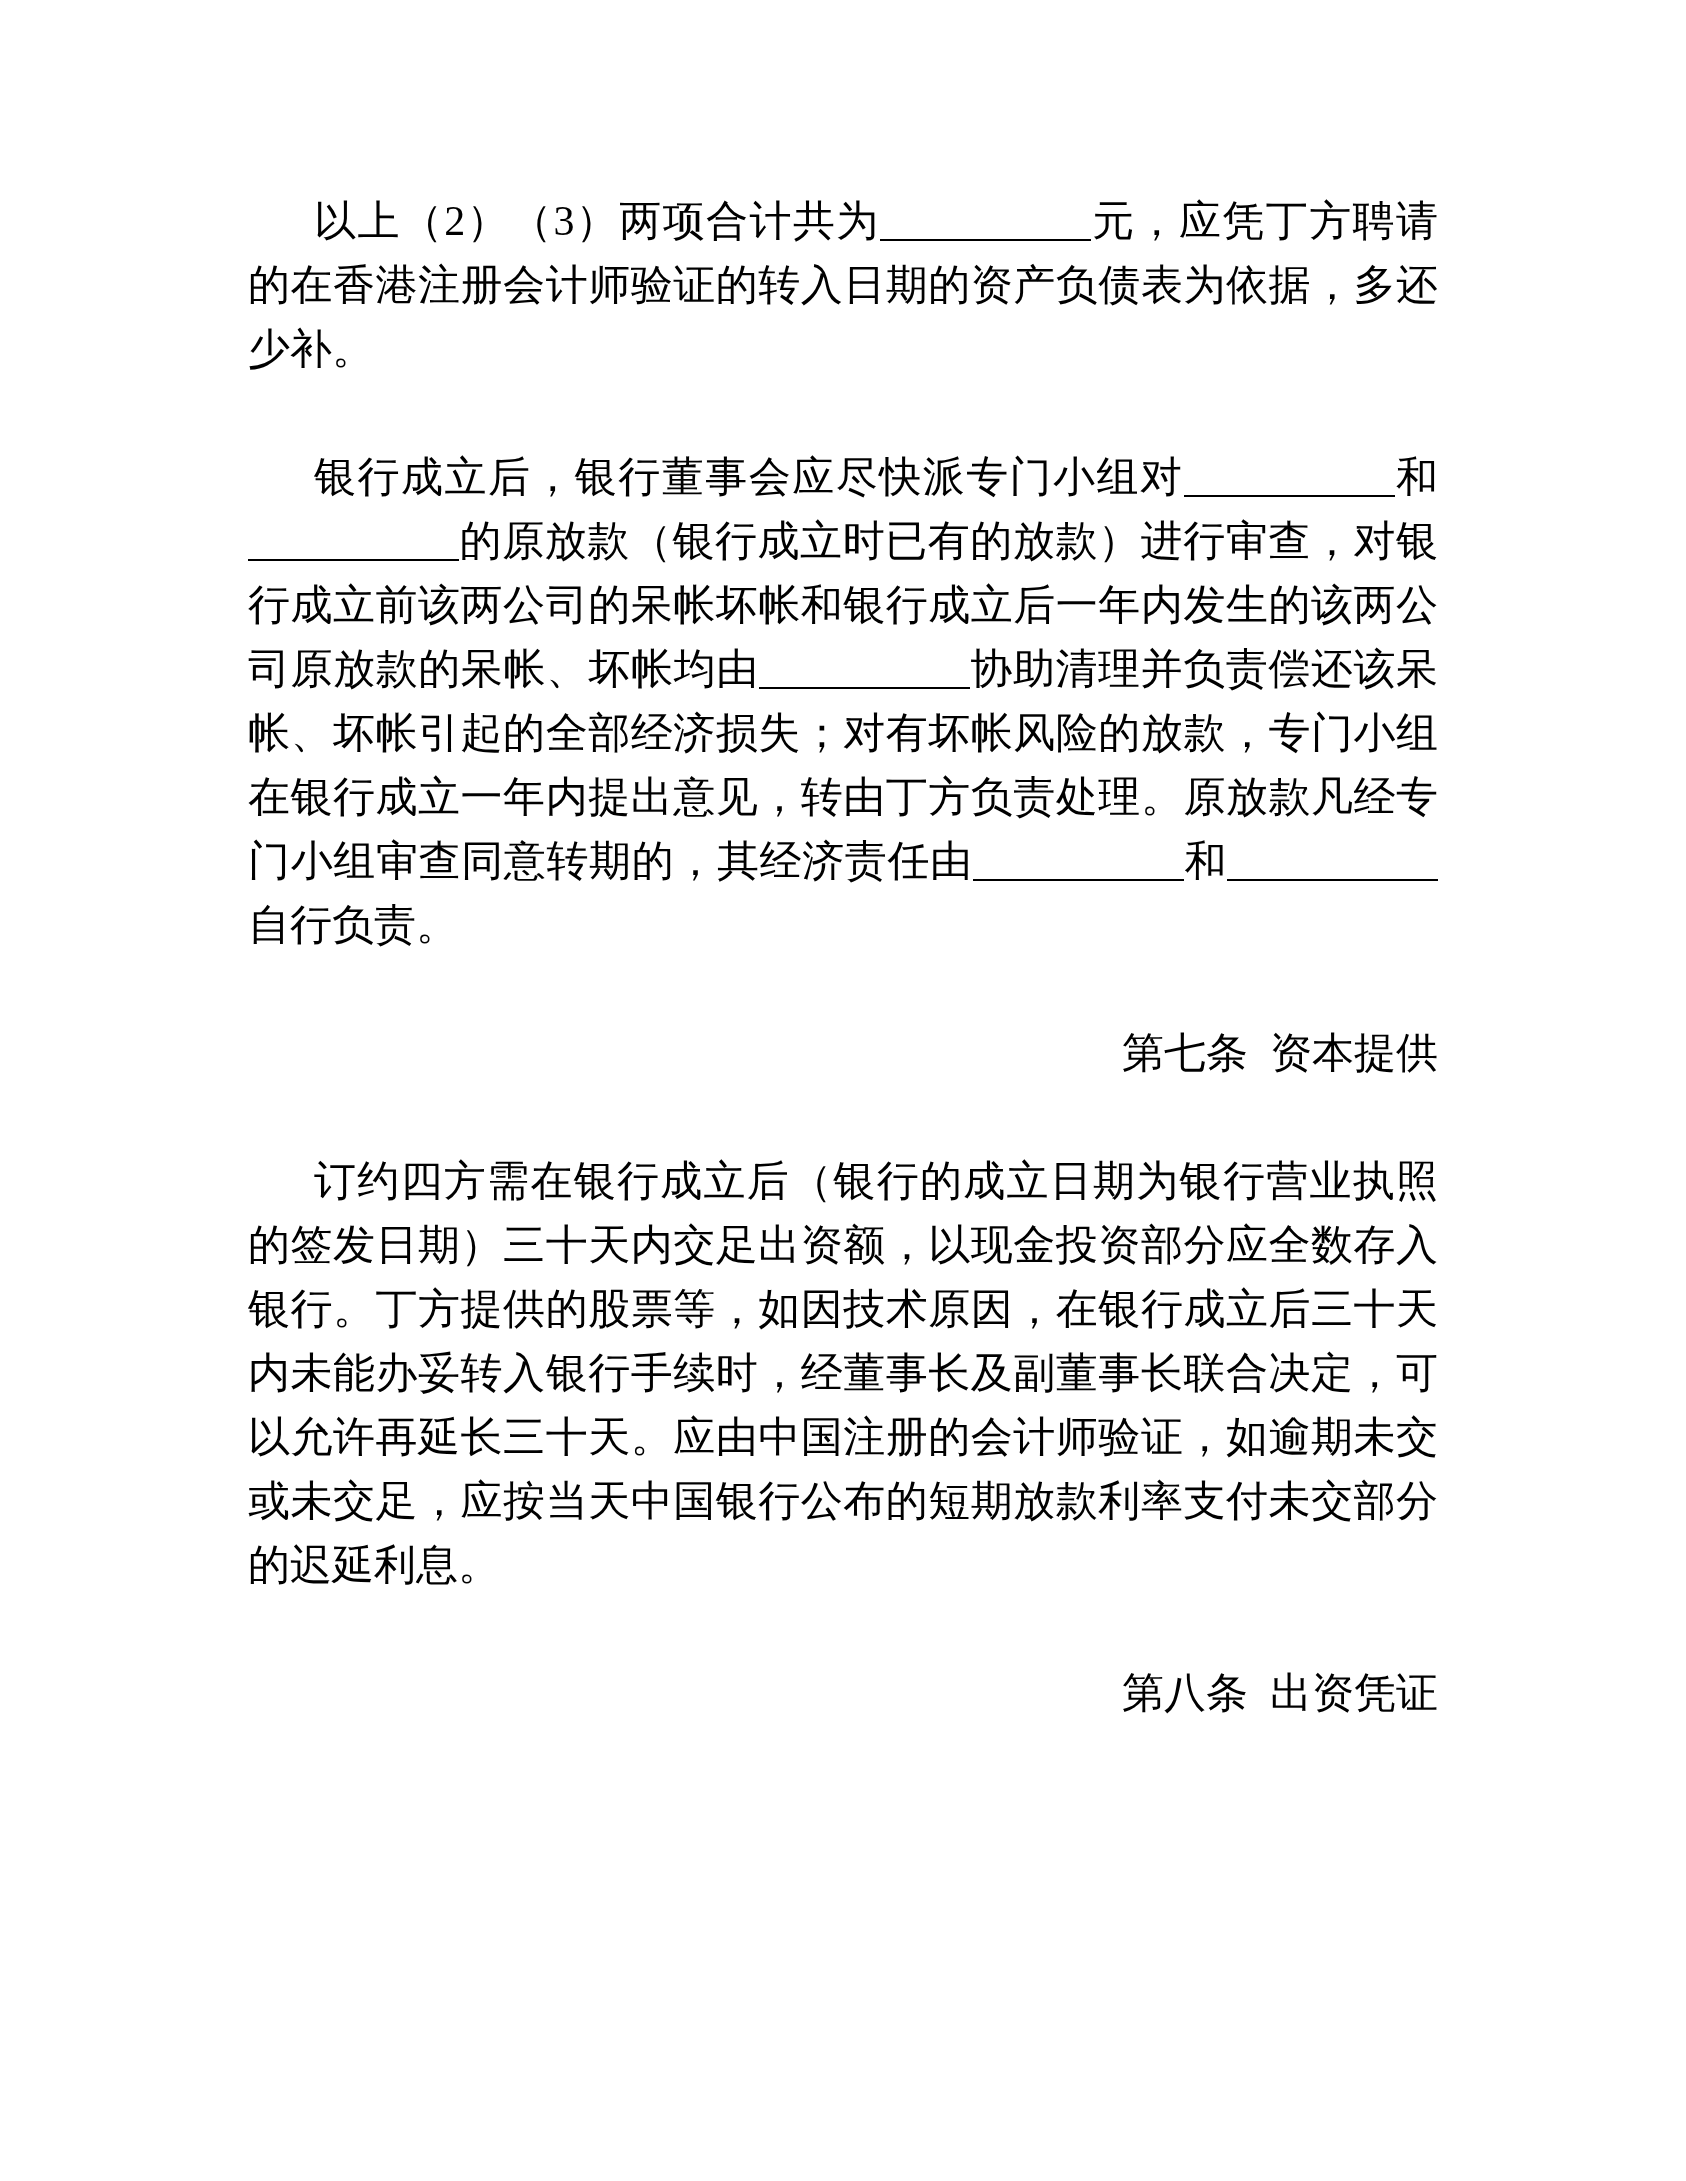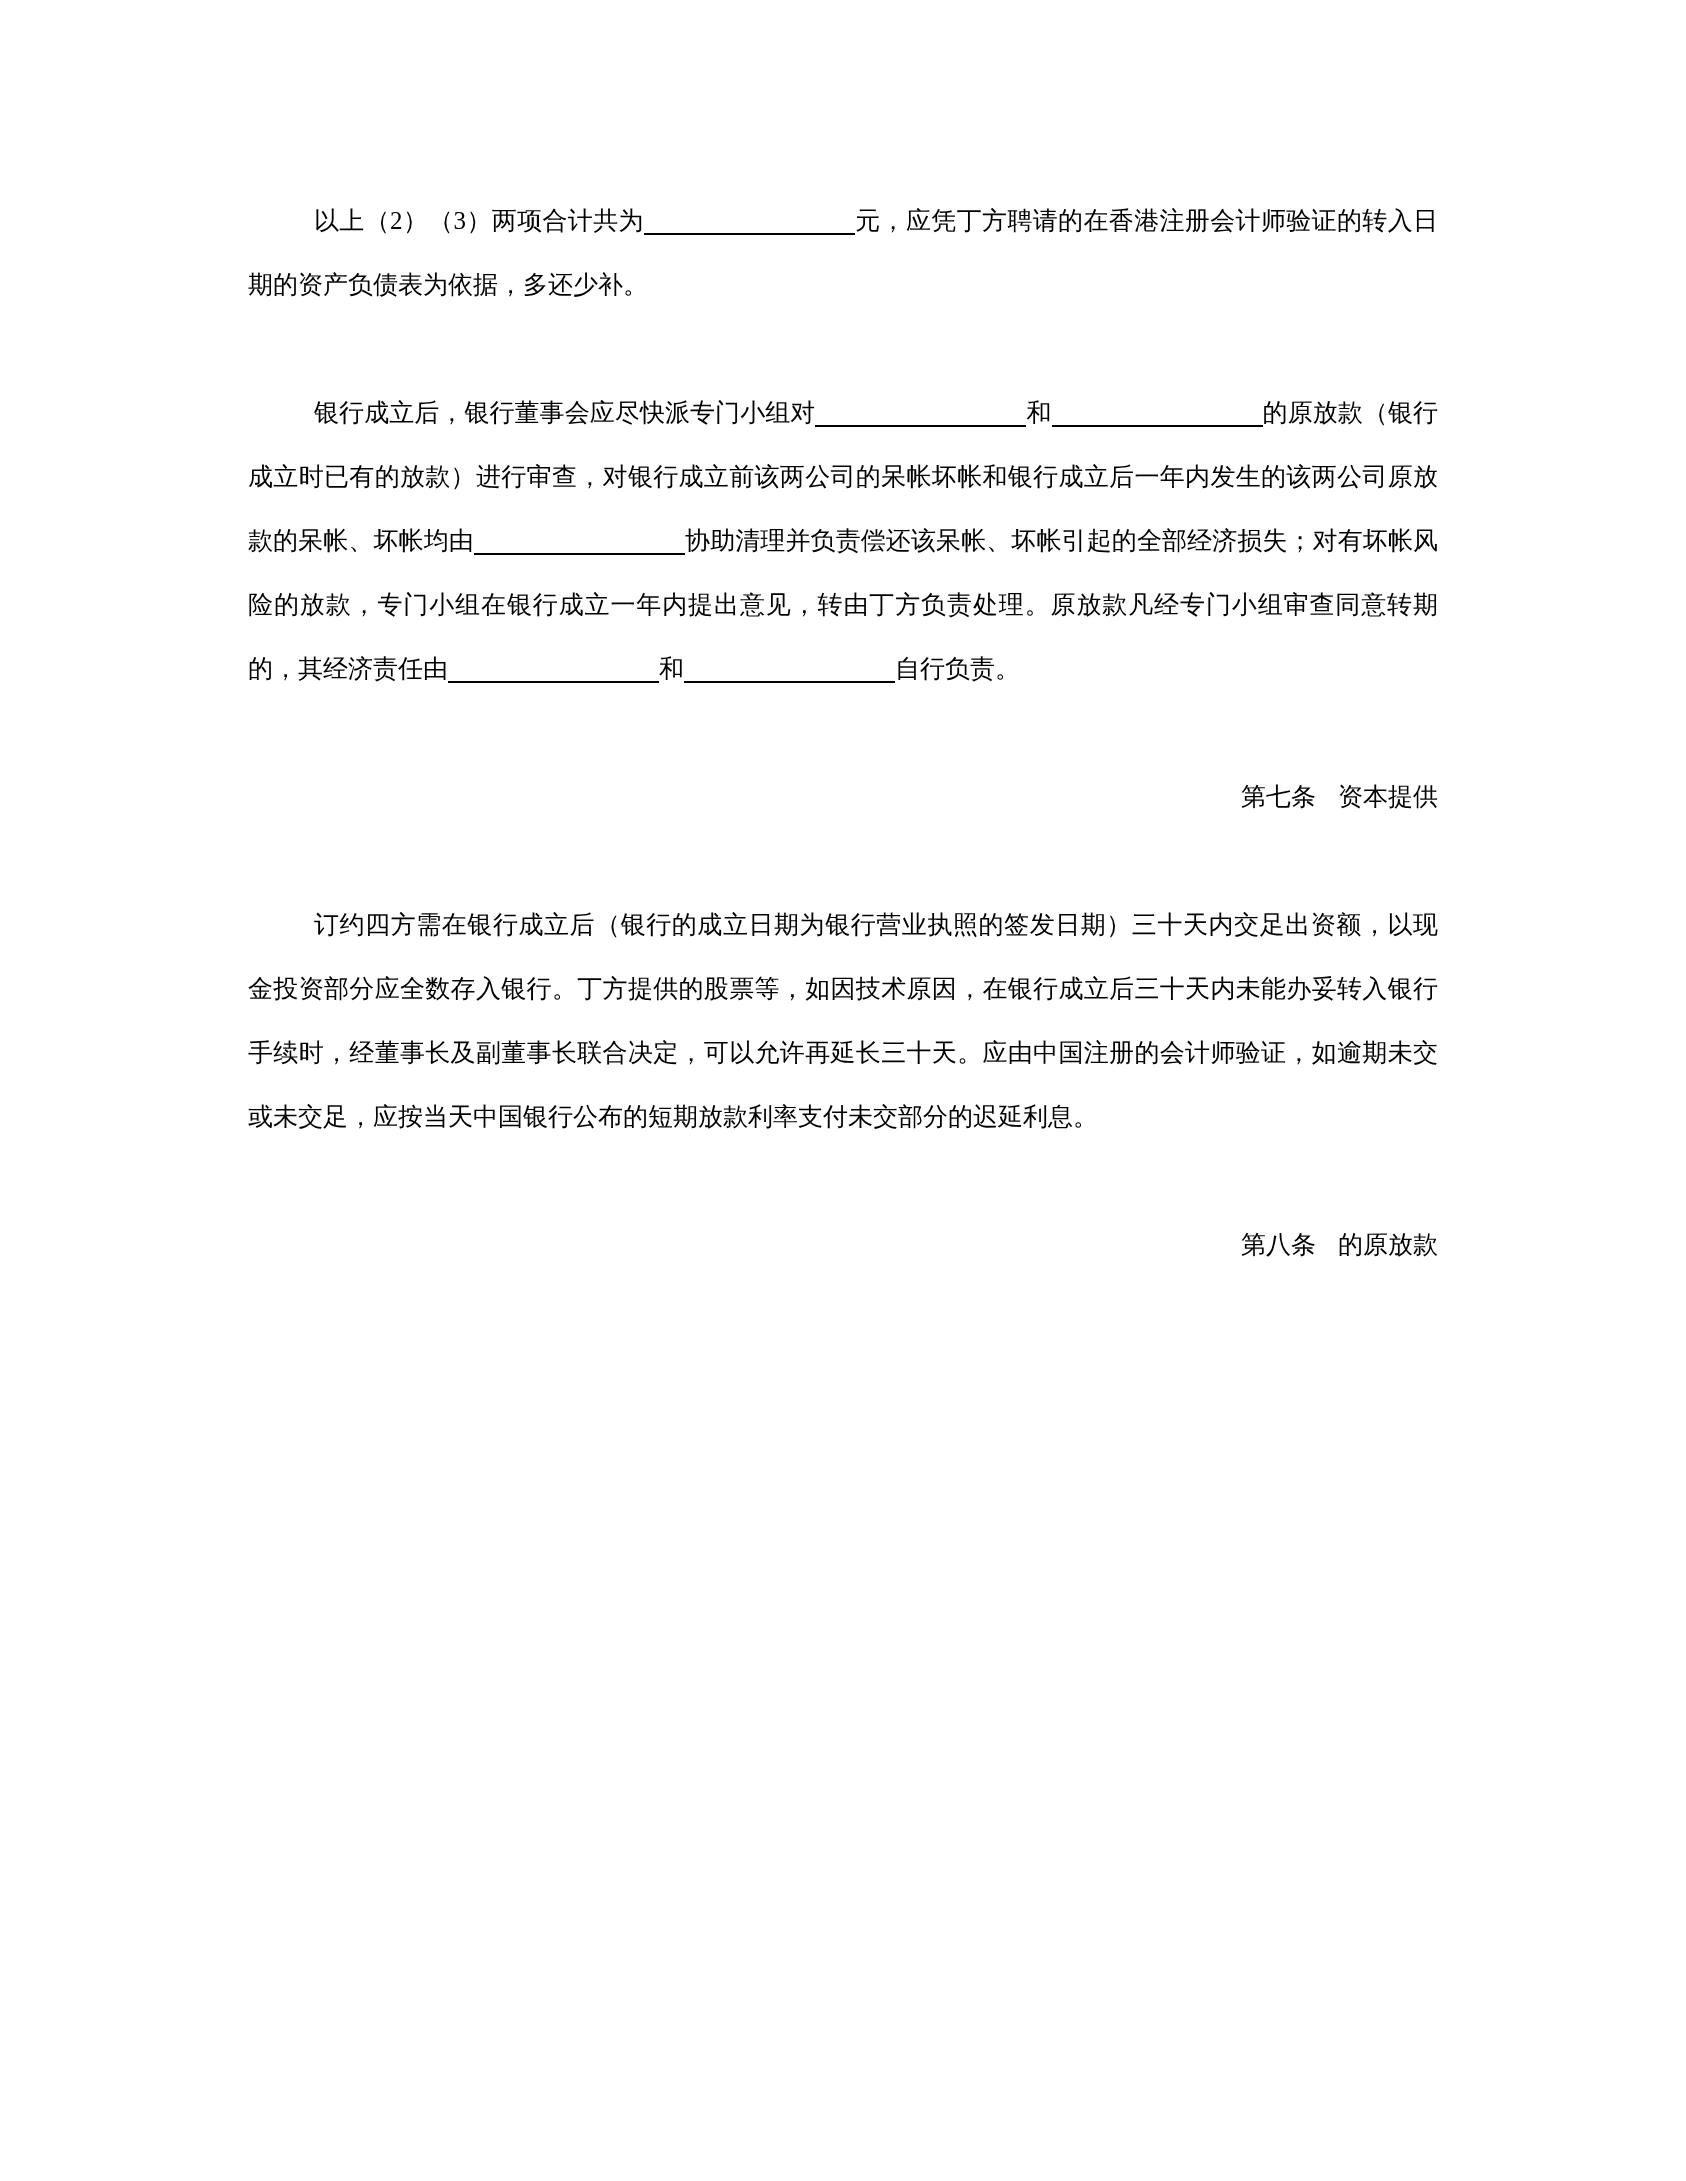--- a/index.html
+++ b/index.html
@@ -13,21 +13,21 @@
     height: 2182px;
     background: #ffffff;
     overflow: hidden;
     font-family: "Liberation Serif", "DejaVu Serif", serif;
   }
   .doc {
     position: absolute;
     left: 248px;
     top: 189px;
     width: 1190px;
-    font-size: 25px;
+    font-size: 42px;
     line-height: 64px;
     color: #000000;
     text-align: justify;
   }
   .para {
     margin: 0 0 64px 0;
     text-indent: 66px;
   }
   .heading {
     text-align: right;
@@ -51,18 +51,18 @@
 
     <p class="para"><span>以上（2）（3）两项合计共为</span><span class="blank"></span><span>元，应凭丁方聘请的在香港注册会计师验证的转入日期的资产负债表为依据，多还少补。</span></p>
 
     <p class="para"><span>银行成立后，银行董事会应尽快派专门小组对</span><span class="blank"></span><span>和</span><span class="blank"></span><span>的原放款（银行成立时已有的放款）进行审查，对银行成立前该两公司的呆帐坏帐和银行成立后一年内发生的该两公司原放款的呆帐、坏帐均由</span><span class="blank"></span><span>协助清理并负责偿还该呆帐、坏帐引起的全部经济损失；对有坏帐风险的放款，专门小组在银行成立一年内提出意见，转由丁方负责处理。原放款凡经专门小组审查同意转期的，其经济责任由</span><span class="blank"></span><span>和</span><span class="blank"></span><span>自行负责。</span></p>
 
 
     <p class="para heading"><span>第七条</span><span class="article-title">资本提供</span></p>
 
     <p class="para"><span>订约四方需在银行成立后（银行的成立日期为银行营业执照的签发日期）三十天内交足出资额，以现金投资部分应全数存入银行。丁方提供的股票等，如因技术原因，在银行成立后三十天内未能办妥转入银行手续时，经董事长及副董事长联合决定，可以允许再延长三十天。应由中国注册的会计师验证，如逾期未交或未交足，应按当天中国银行公布的短期放款利率支付未交部分的迟延利息。</span></p>
 
-    <p class="para heading"><span>第八条</span><span class="article-title">的原放款</span></p>
+    <p class="para heading"><span>第八条</span><span class="article-title">出资凭证</span></p>
 
 
   </div>
 </div>
 
 
 </body></html>

